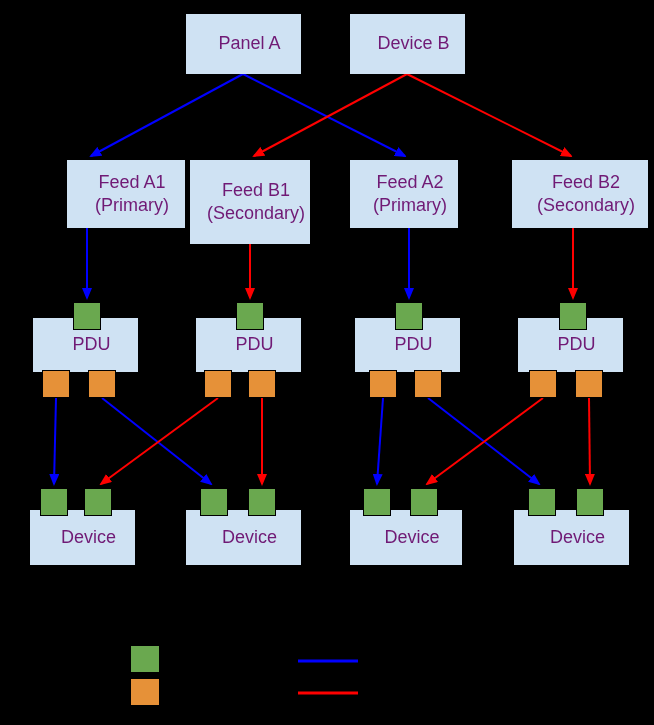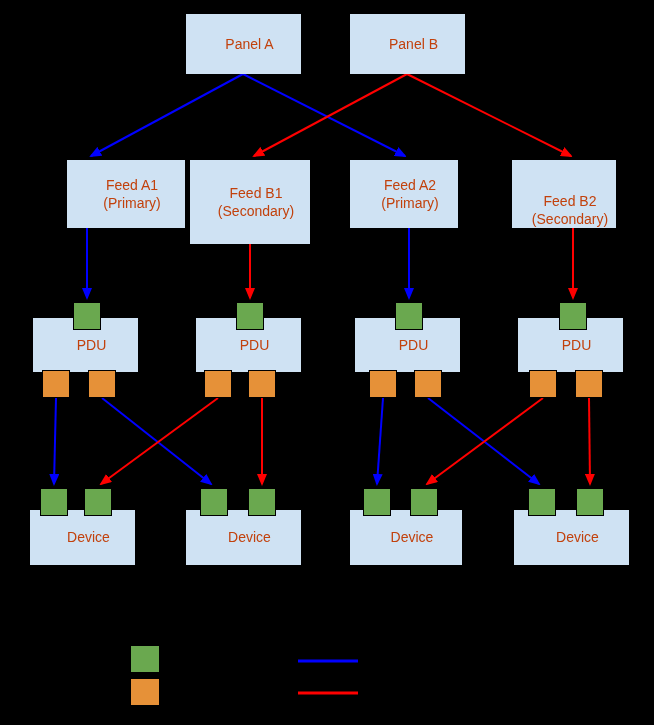--- a/index.html
+++ b/index.html
@@ -16,27 +16,27 @@
     overflow: hidden;
   }
   svg.wires {
     position: absolute;
     left: 0;
     top: 0;
   }
   .node {
     position: absolute;
     background: #cfe2f3;
-    color: #c2410c;
+    color: #701a75;
     display: flex;
     flex-direction: column;
     align-items: center;
     justify-content: center;
     text-align: center;
-    font-size: 14px;
+    font-size: 18px;
     line-height: 1.3;
     box-sizing: border-box;
     padding-left: 12px;
   }
   .port {
     position: absolute;
     width: 28px;
     height: 28px;
     border: 1px solid #000000;
     box-sizing: border-box;
@@ -87,36 +87,36 @@
     <line x1="589" y1="398" x2="590" y2="484" stroke="#ff0000" stroke-width="2" marker-end="url(#ar)"></line>
 
     <line x1="298" y1="661" x2="358" y2="661" stroke="#0000ff" stroke-width="3"></line>
     <line x1="298" y1="693" x2="358" y2="693" stroke="#ff0000" stroke-width="3"></line>
   </svg>
 
   <div class="node" style="left:186px; top:14px; width:115px; height:60px;">
     <div>Panel A</div>
   </div>
   <div class="node" style="left:350px; top:14px; width:115px; height:60px;">
-    <div>Panel B</div>
+    <div>Device B</div>
   </div>
 
   <div class="node" style="left:28px; top:160px; width:118px; height:68px;margin-left:39px;">
     <div>Feed A1</div>
     <div>(Primary)</div>
   </div>
   <div class="node" style="left:190px; top:160px; width:120px; height:84px;">
     <div>Feed B1</div>
     <div>(Secondary)</div>
   </div>
   <div class="node" style="left:350px; top:160px; width:108px; height:68px;">
     <div>Feed A2</div>
     <div>(Primary)</div>
   </div>
-  <div class="node" style="left:512px; top:160px; width:104px; height:68px;justify-content:flex-end;">
+  <div class="node" style="left:512px; top:160px; width:136px; height:68px;">
     <div>Feed B2</div>
     <div>(Secondary)</div>
   </div>
 
   <div class="node" style="left:33px; top:318px; width:105px; height:54px;">
     <div>PDU</div>
   </div>
   <div class="node" style="left:196px; top:318px; width:105px; height:54px;">
     <div>PDU</div>
   </div>

